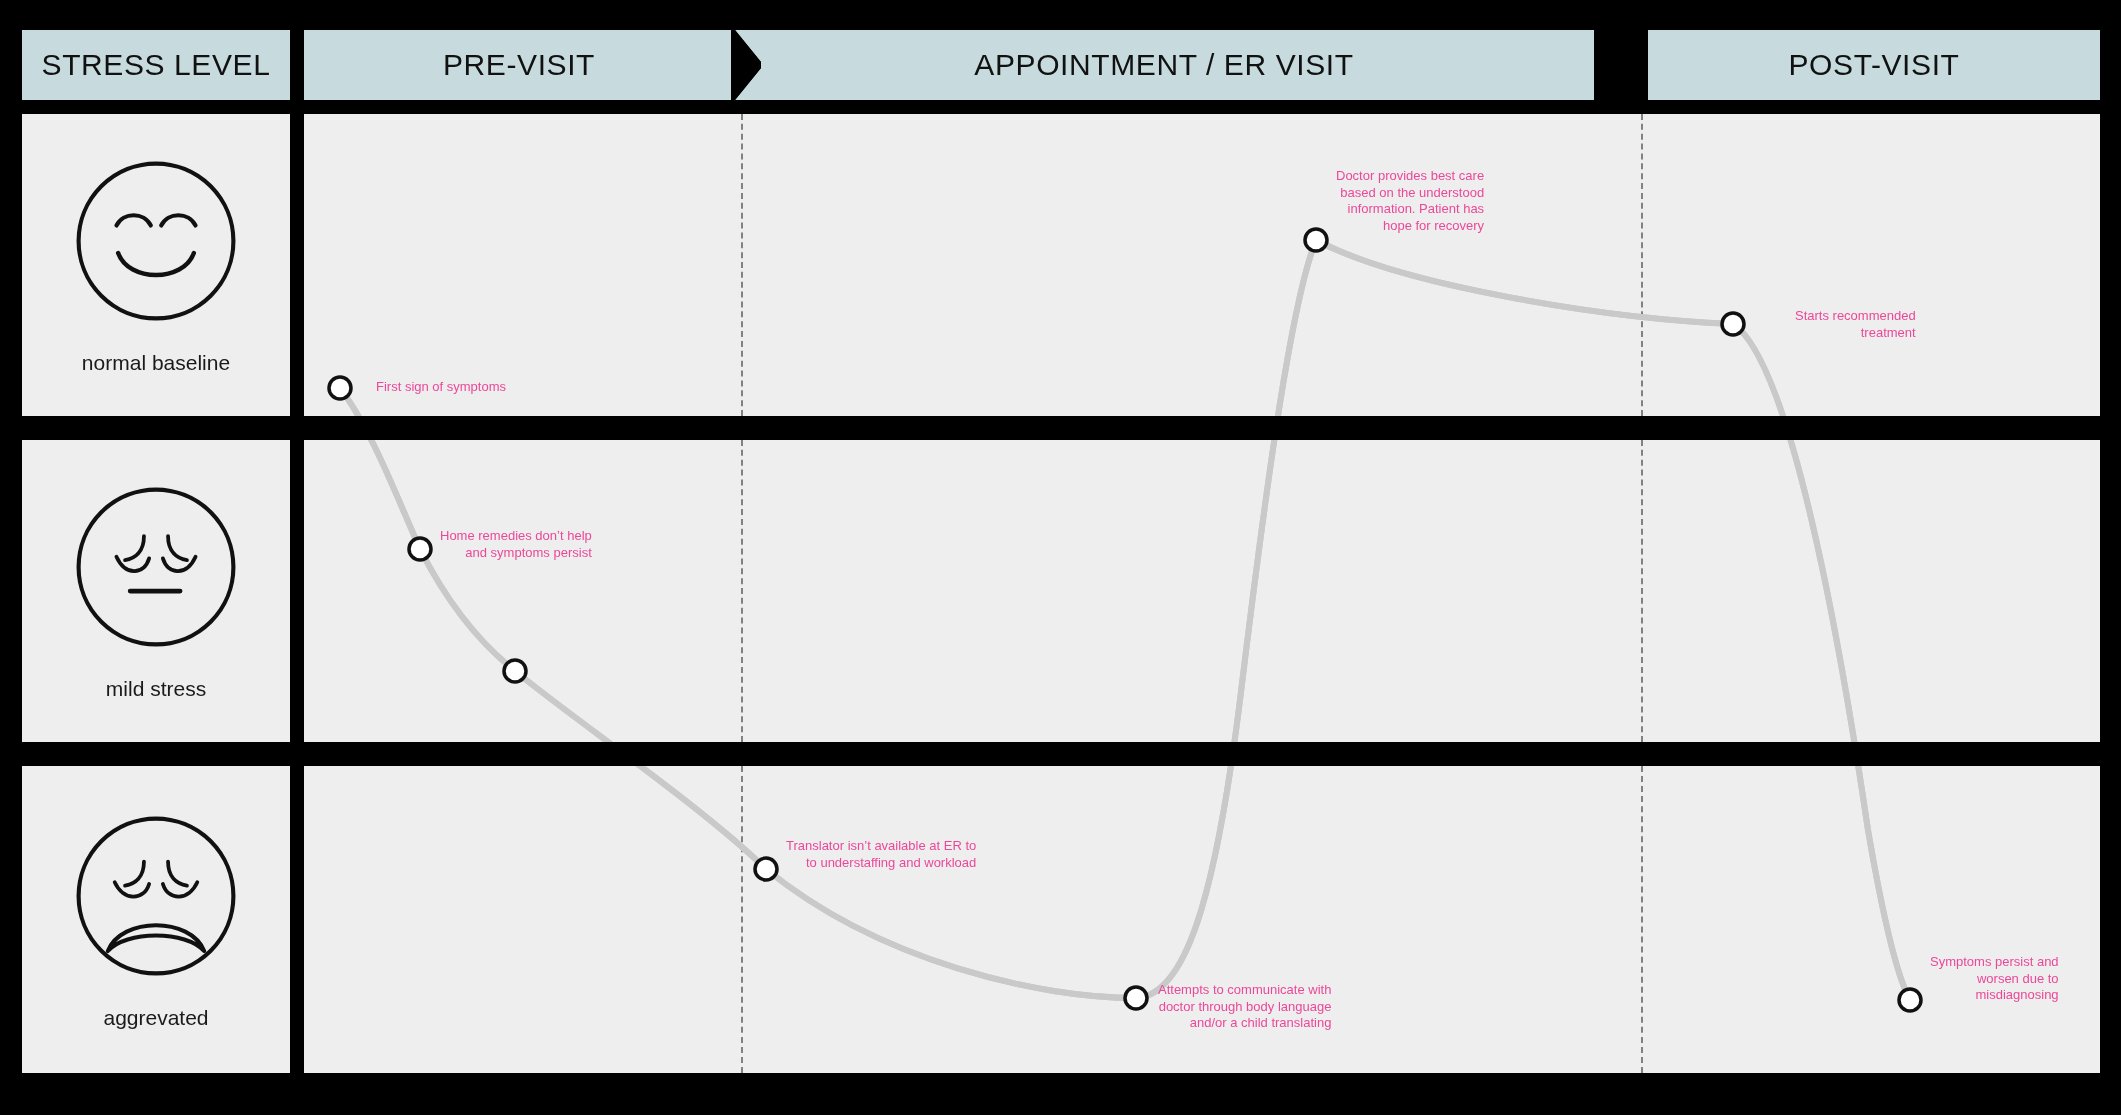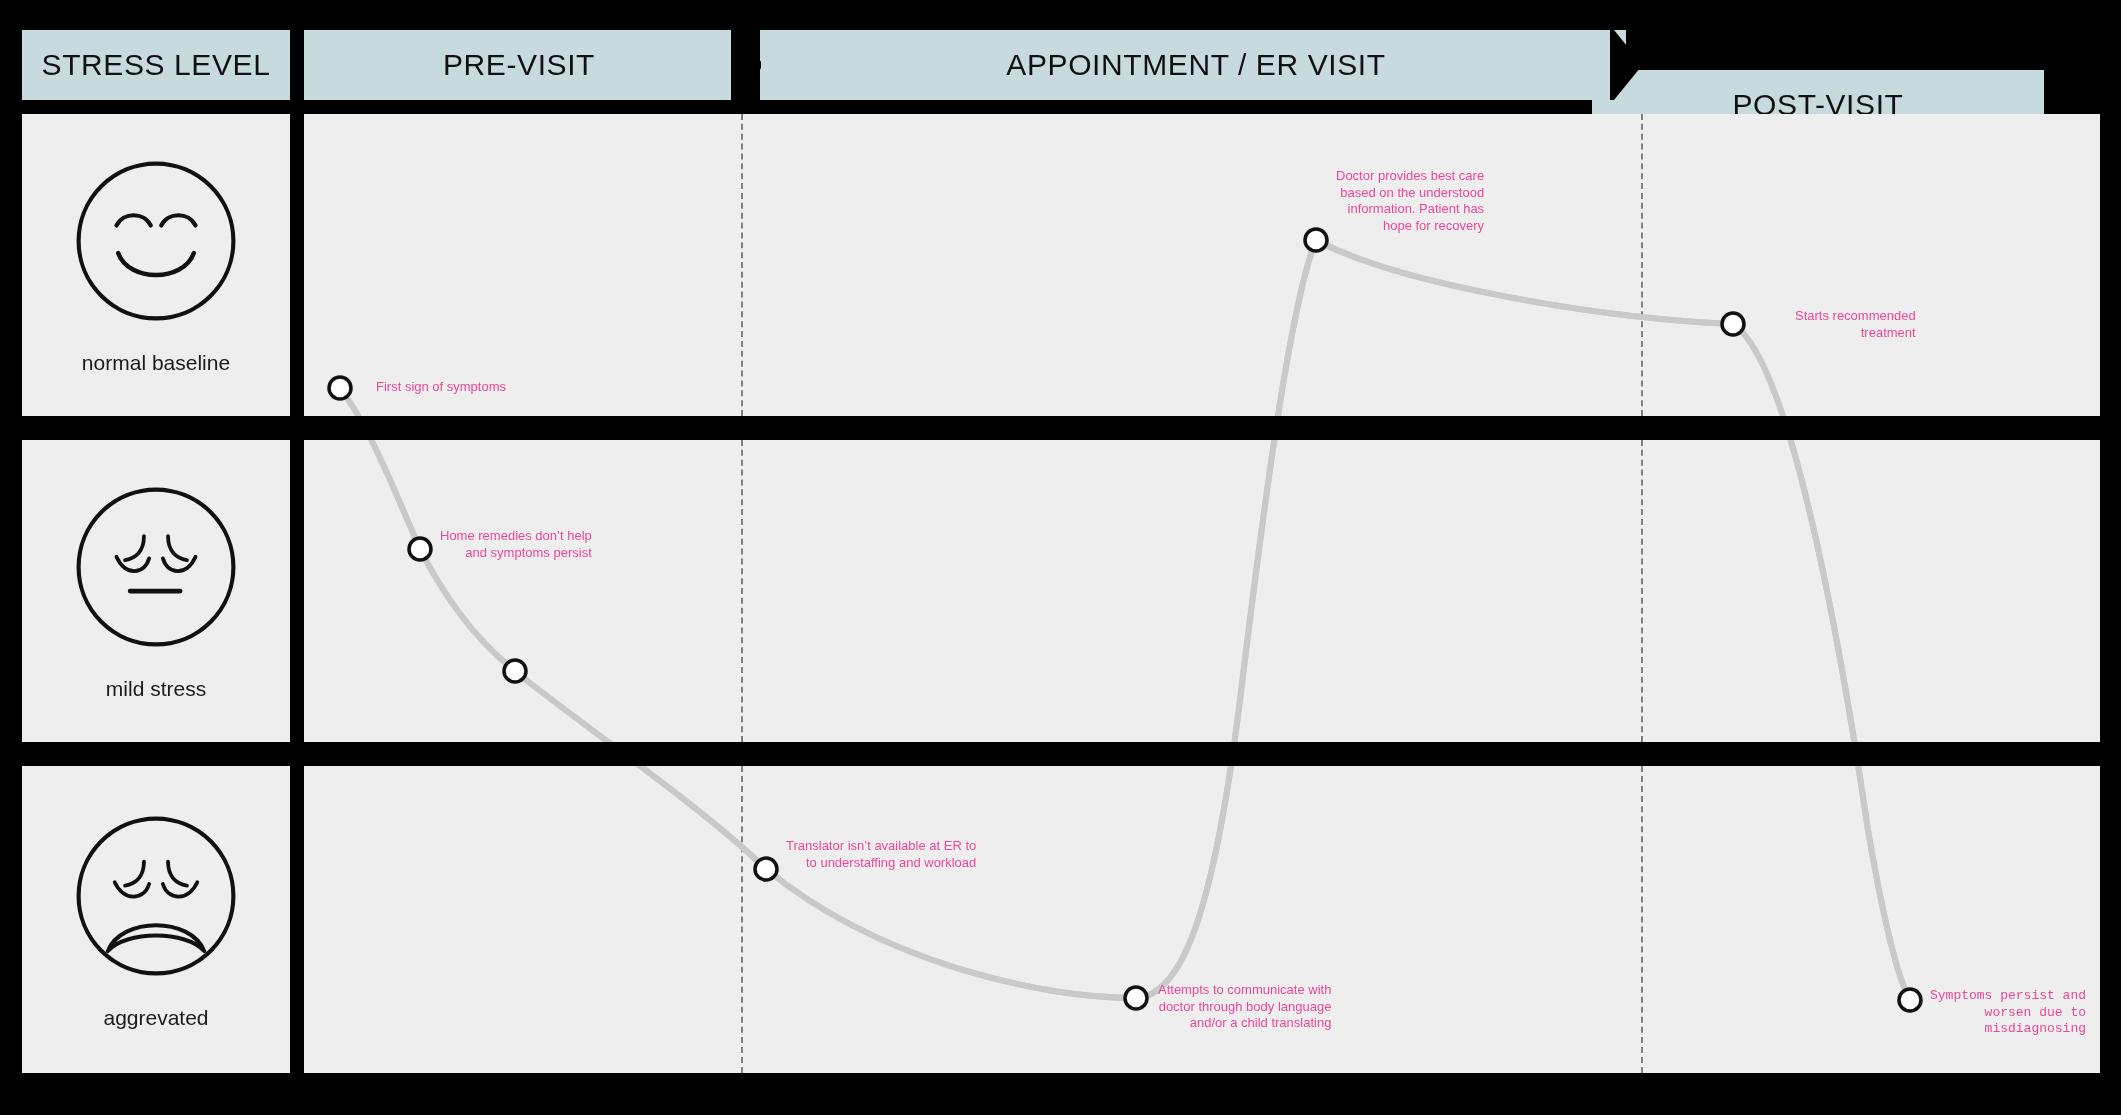--- a/index.html
+++ b/index.html
@@ -11,22 +11,22 @@
   #stage{position:absolute;left:0;top:0;width:2121px;height:1115px;text-align:right;}
 
   
   .hdr{position:absolute;height:70px;top:30px;background:#c7dbdf;display:flex;align-items:center;justify-content:center;}
   .hdr span{
     font-size:30px;letter-spacing:.6px;color:#111;font-weight:400;
     font-family:"Liberation Sans", sans-serif;
   }
   #hdr-stress{left:22px;width:268px;}
   #hdr-pre{left:304px;width:430px;}
-  #hdr-appt{left:760px;width:860px;padding-left:6px;}
-  #hdr-post{left:1592px;width:452px;margin-top:40px;}
+  #hdr-appt{left:728px;width:860px;padding-left:6px;}
+  #hdr-post{left:1648px;width:452px;}
 
   
   .wedge{position:absolute;top:30px;height:70px;width:36px;}
   .wedge svg{display:block;}
   #wedge1{left:731px;}
   #wedge2{left:1610px;}
 
   
   .band{position:absolute;left:304px;width:1796px;background:#eeeeee;}
   #band-normal{top:114px;height:302px;}
@@ -193,17 +193,17 @@
 to understaffing and workload</div>
   <div class="anno" style="left:1158px;top:982px;">Attempts to communicate with
 doctor through body language
 and/or a child translating</div>
   <div class="anno" style="left:1336px;top:168px;">Doctor provides best care
 based on the understood
 information. Patient has
 hope for recovery</div>
   <div class="anno" style="left:1795px;top:308px;">Starts recommended
 treatment</div>
-  <div class="anno" style="left:1930px;top:988px;font-family:Liberation Mono, monospace;">Symptoms persist and
+  <div class="anno" style="left:1930px;top:954px;">Symptoms persist and
 worsen due to
 misdiagnosing</div>
 
 </div>
 
 </body></html>

